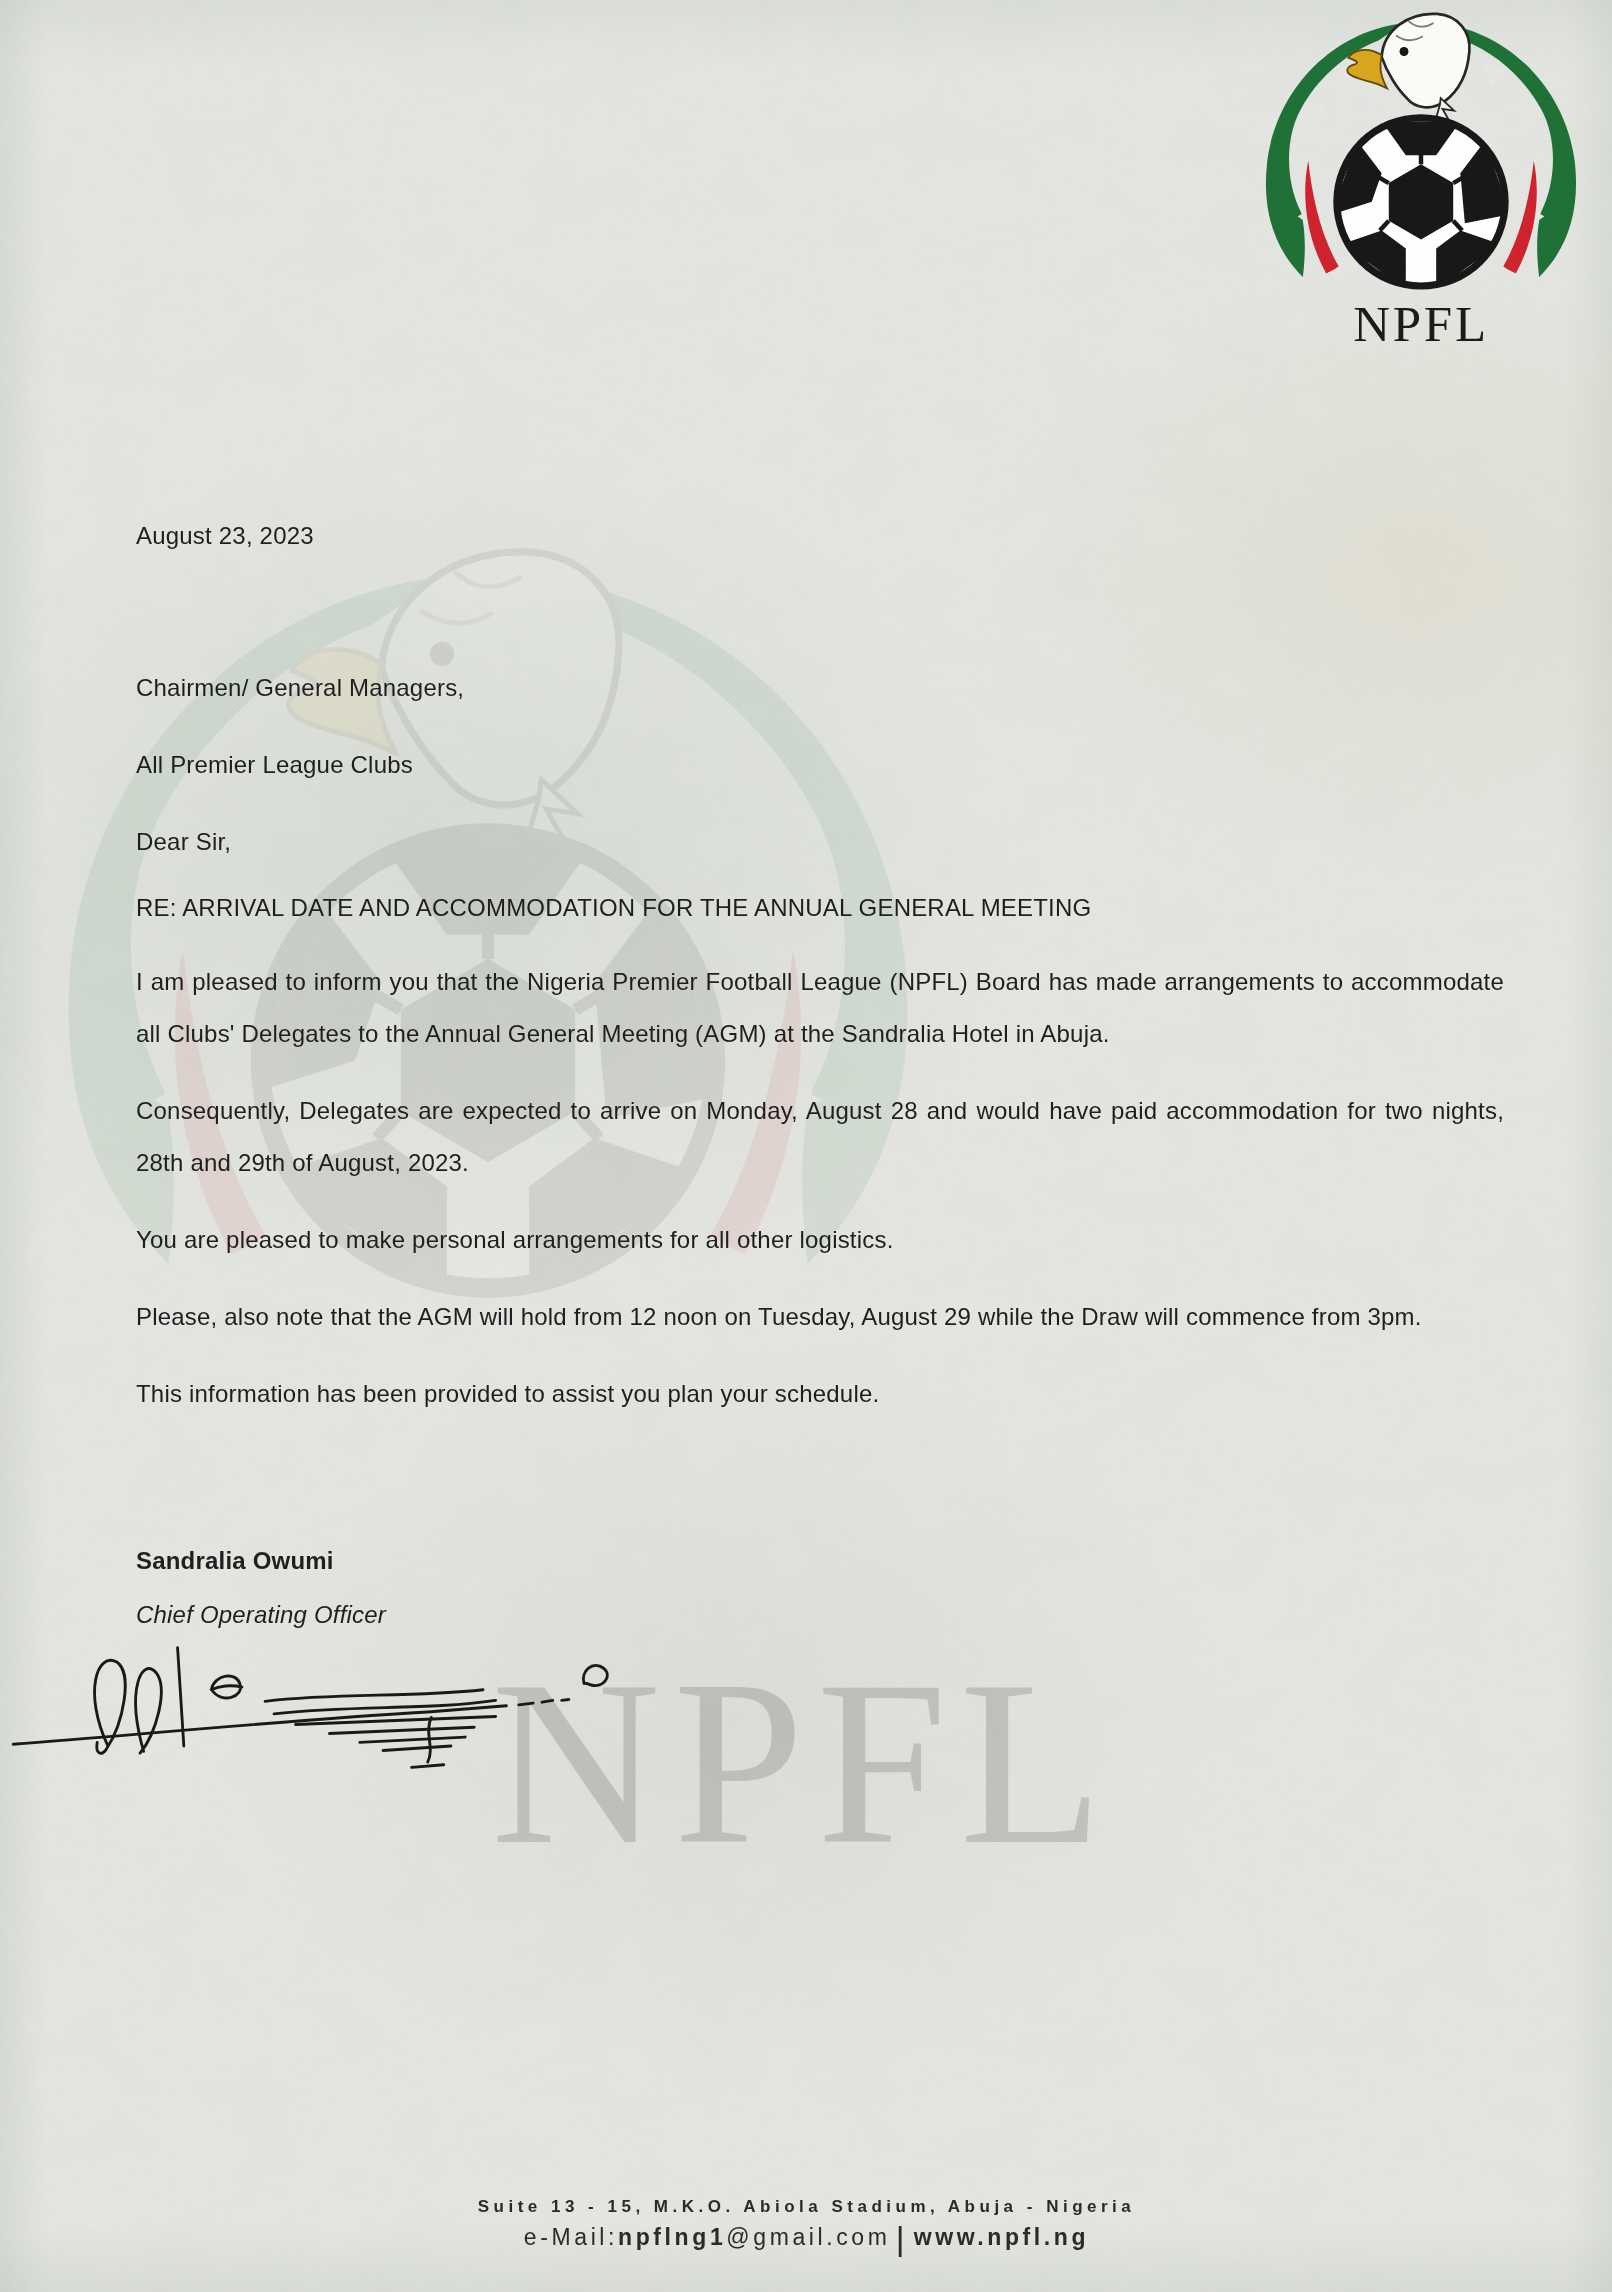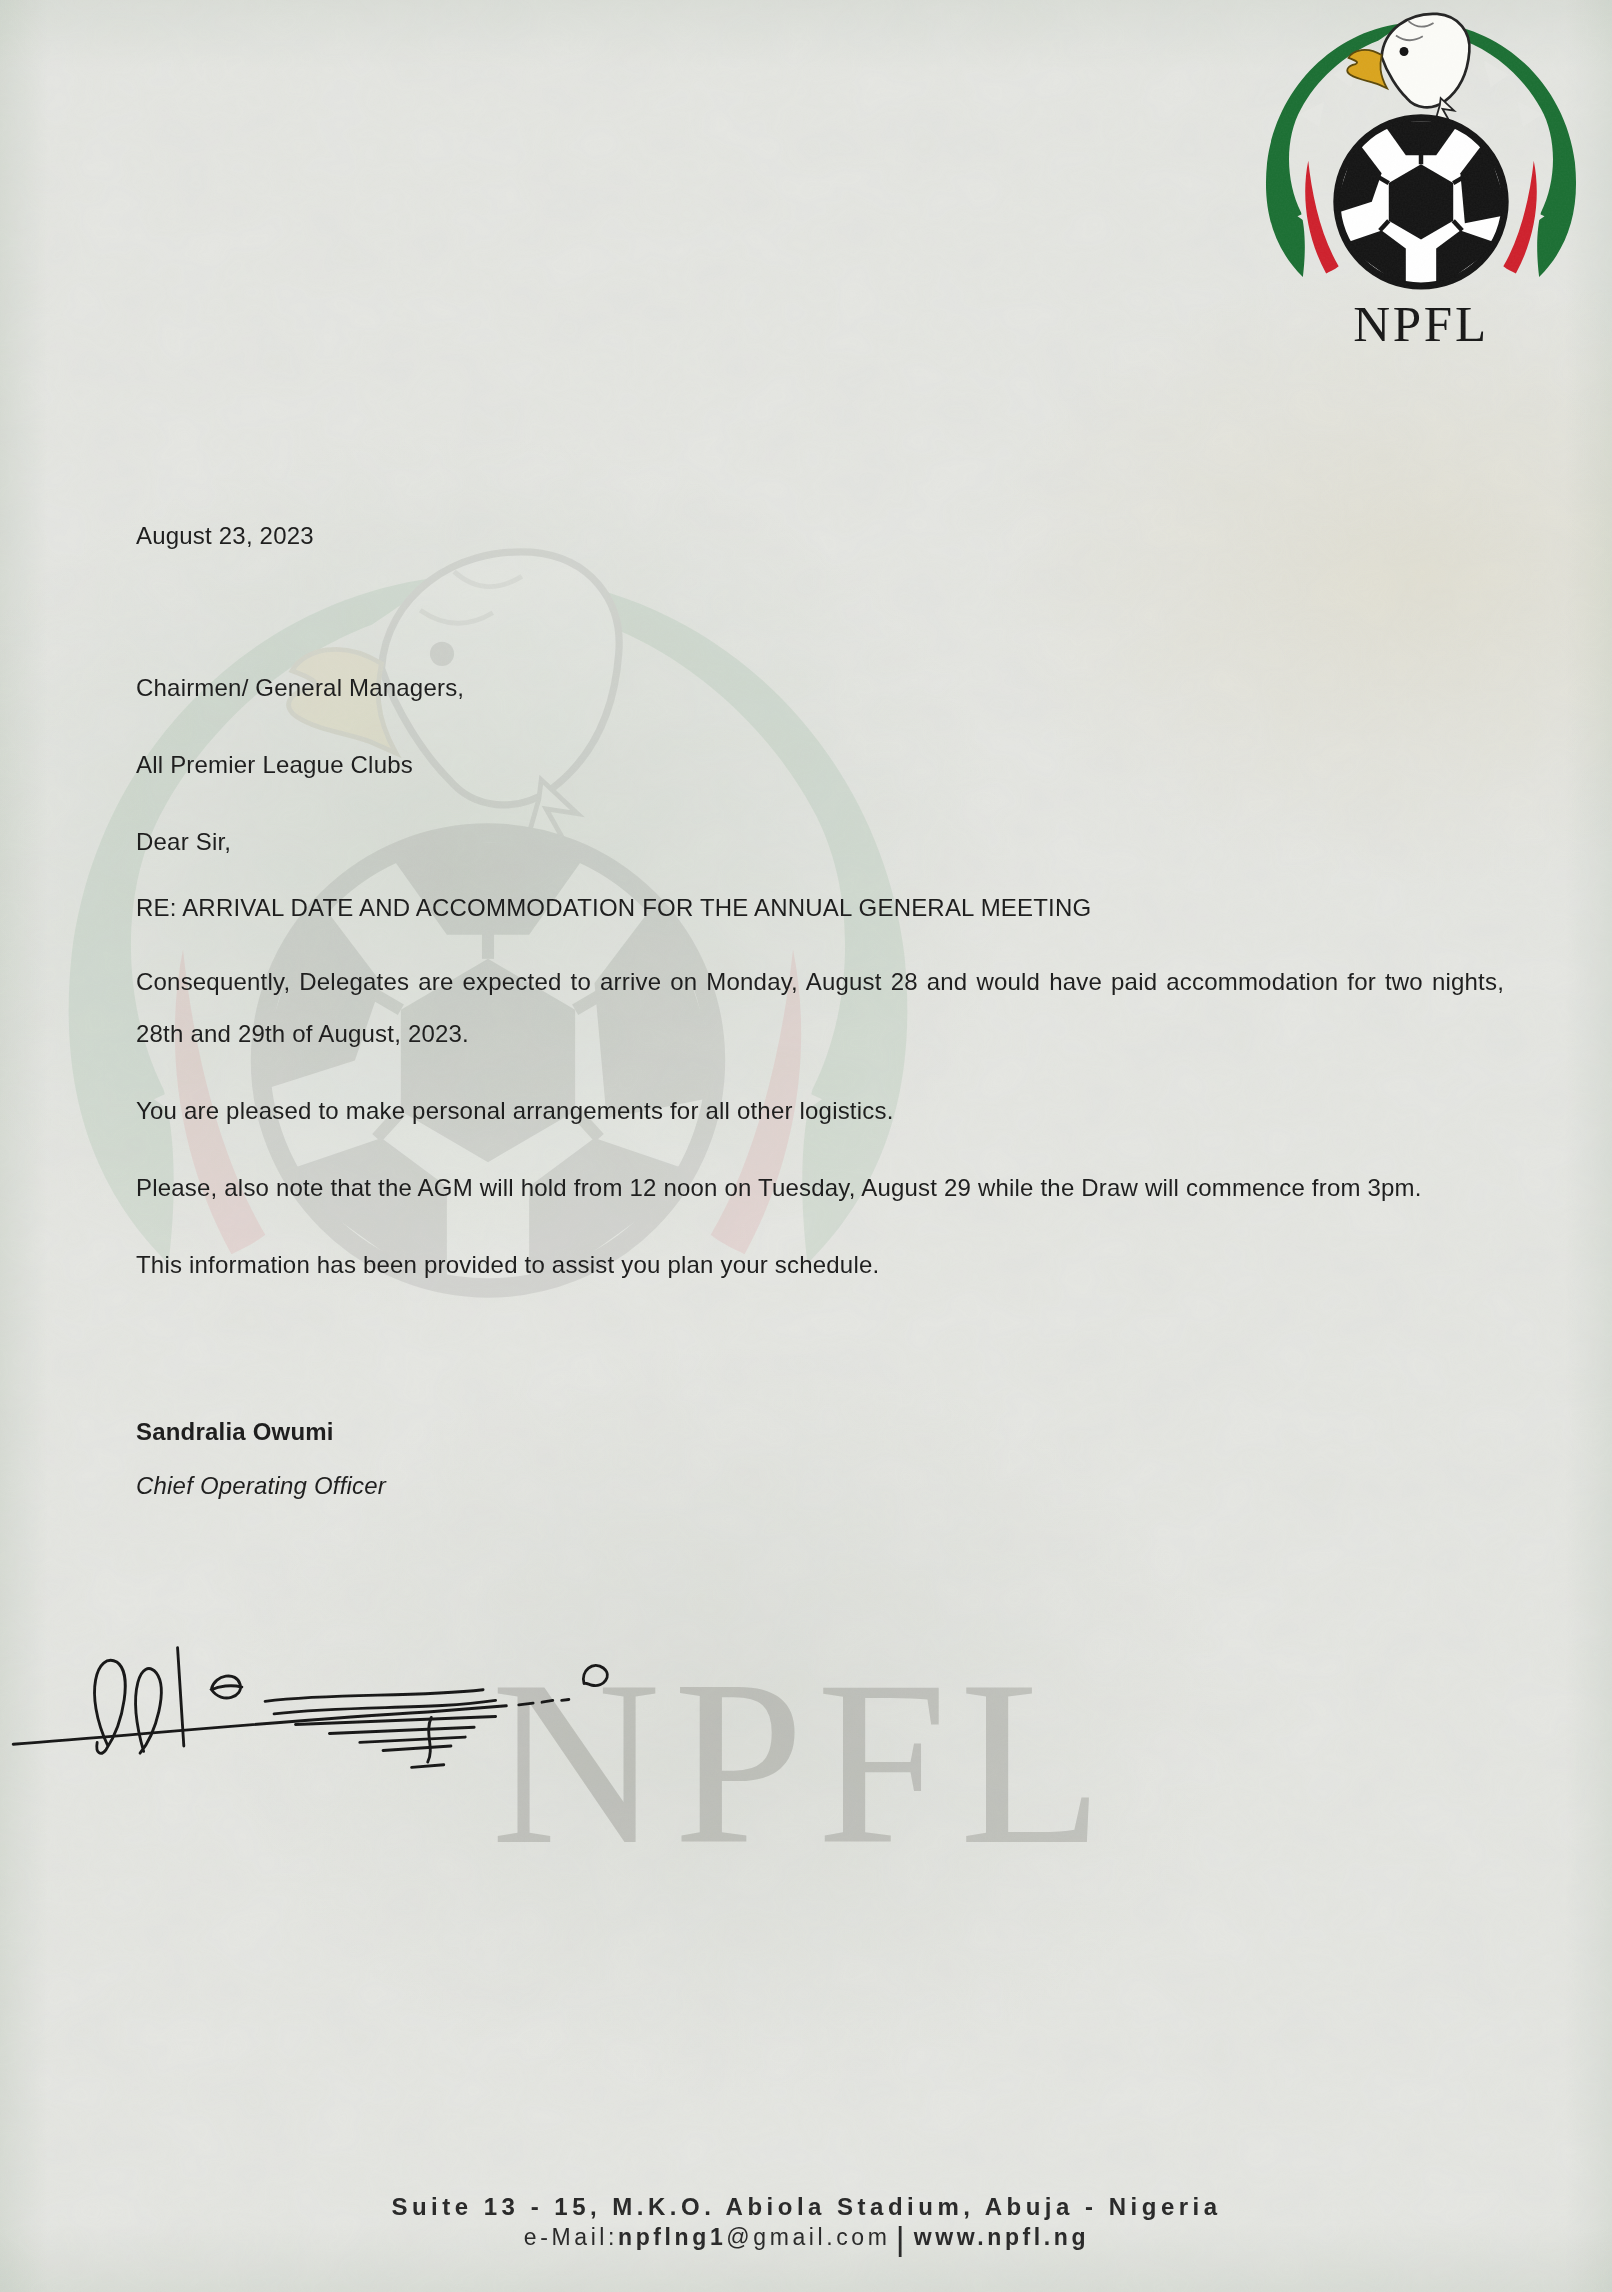--- a/index.html
+++ b/index.html
@@ -59,21 +59,21 @@
 
   
   .signature{position:absolute;left:7.2px;top:1637px;width:627px;height:134px;z-index:6;}
 
   
   .footer{
     position:absolute;left:0;right:0;top:2192px;z-index:5;
     text-align:center;color:#262626;
   }
   .footer-address{
-    font-size:24px;font-weight:bold;letter-spacing:4.5px;line-height:30px;
+    font-size:17px;font-weight:bold;letter-spacing:4.5px;line-height:30px;
   }
   .footer-contact{
     font-size:23px;letter-spacing:3.6px;line-height:30px;
   }
   .footer-contact .fw{font-weight:bold;}
   .footer-contact .sep{
     font-weight:400;font-size:34px;vertical-align:-4.5px;padding:0 5.4px;
   }
 </style>
 </head>
@@ -161,20 +161,21 @@
     </g>
     <text x="210" y="376" text-anchor="middle" font-family="Liberation Serif, serif" font-size="57" letter-spacing="3" fill="#161616">NPFL</text>
   </svg>
 
   <div class="content">
     <p class="date-line">August 23, 2023</p>
     <p class="bold">Chairmen/ General Managers,</p>
     <p>All Premier League Clubs</p>
     <p class="salutation">Dear Sir,</p>
     <p class="bold subject">RE: ARRIVAL DATE AND ACCOMMODATION FOR THE ANNUAL GENERAL MEETING</p>
+    <p class="para">I am pleased to inform you that the Nigeria Premier Football League (NPFL) Board has made arrangements to accommodate all Clubs' Delegates to the Annual General Meeting (AGM) at the Sandralia Hotel in Abuja.</p>
     <p class="para">Consequently, Delegates are expected to arrive on Monday, August 28 and would have paid accommodation for two nights, 28th and 29th of August, 2023.</p>
     <p class="para">You are pleased to make personal arrangements for all other logistics.</p>
     <p class="para">Please, also note that the AGM will hold from 12 noon on Tuesday, August 29 while the Draw will commence from 3pm.</p>
     <p class="para">This information has been provided to assist you plan your schedule.</p>
     <p class="signer-name">Sandralia Owumi</p>
     <p class="signer-title">Chief Operating Officer</p>
   </div>
 
   <svg class="signature" viewBox="0 0 700 150">
     <g fill="none" stroke="#141414" stroke-width="3.2" stroke-linecap="round">

